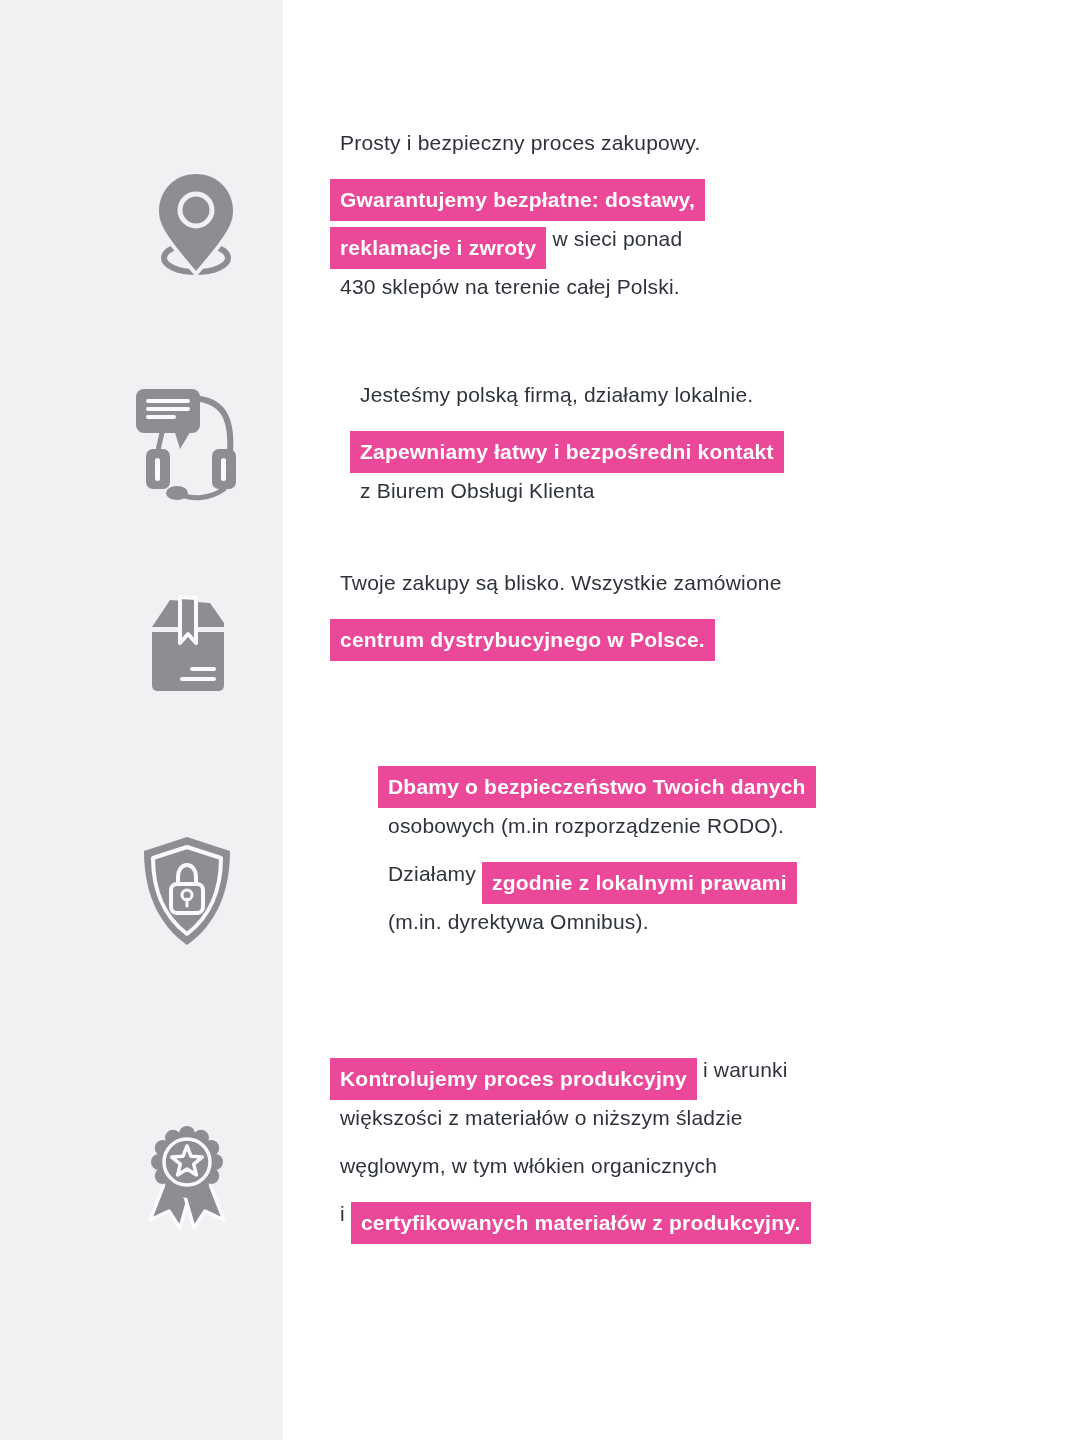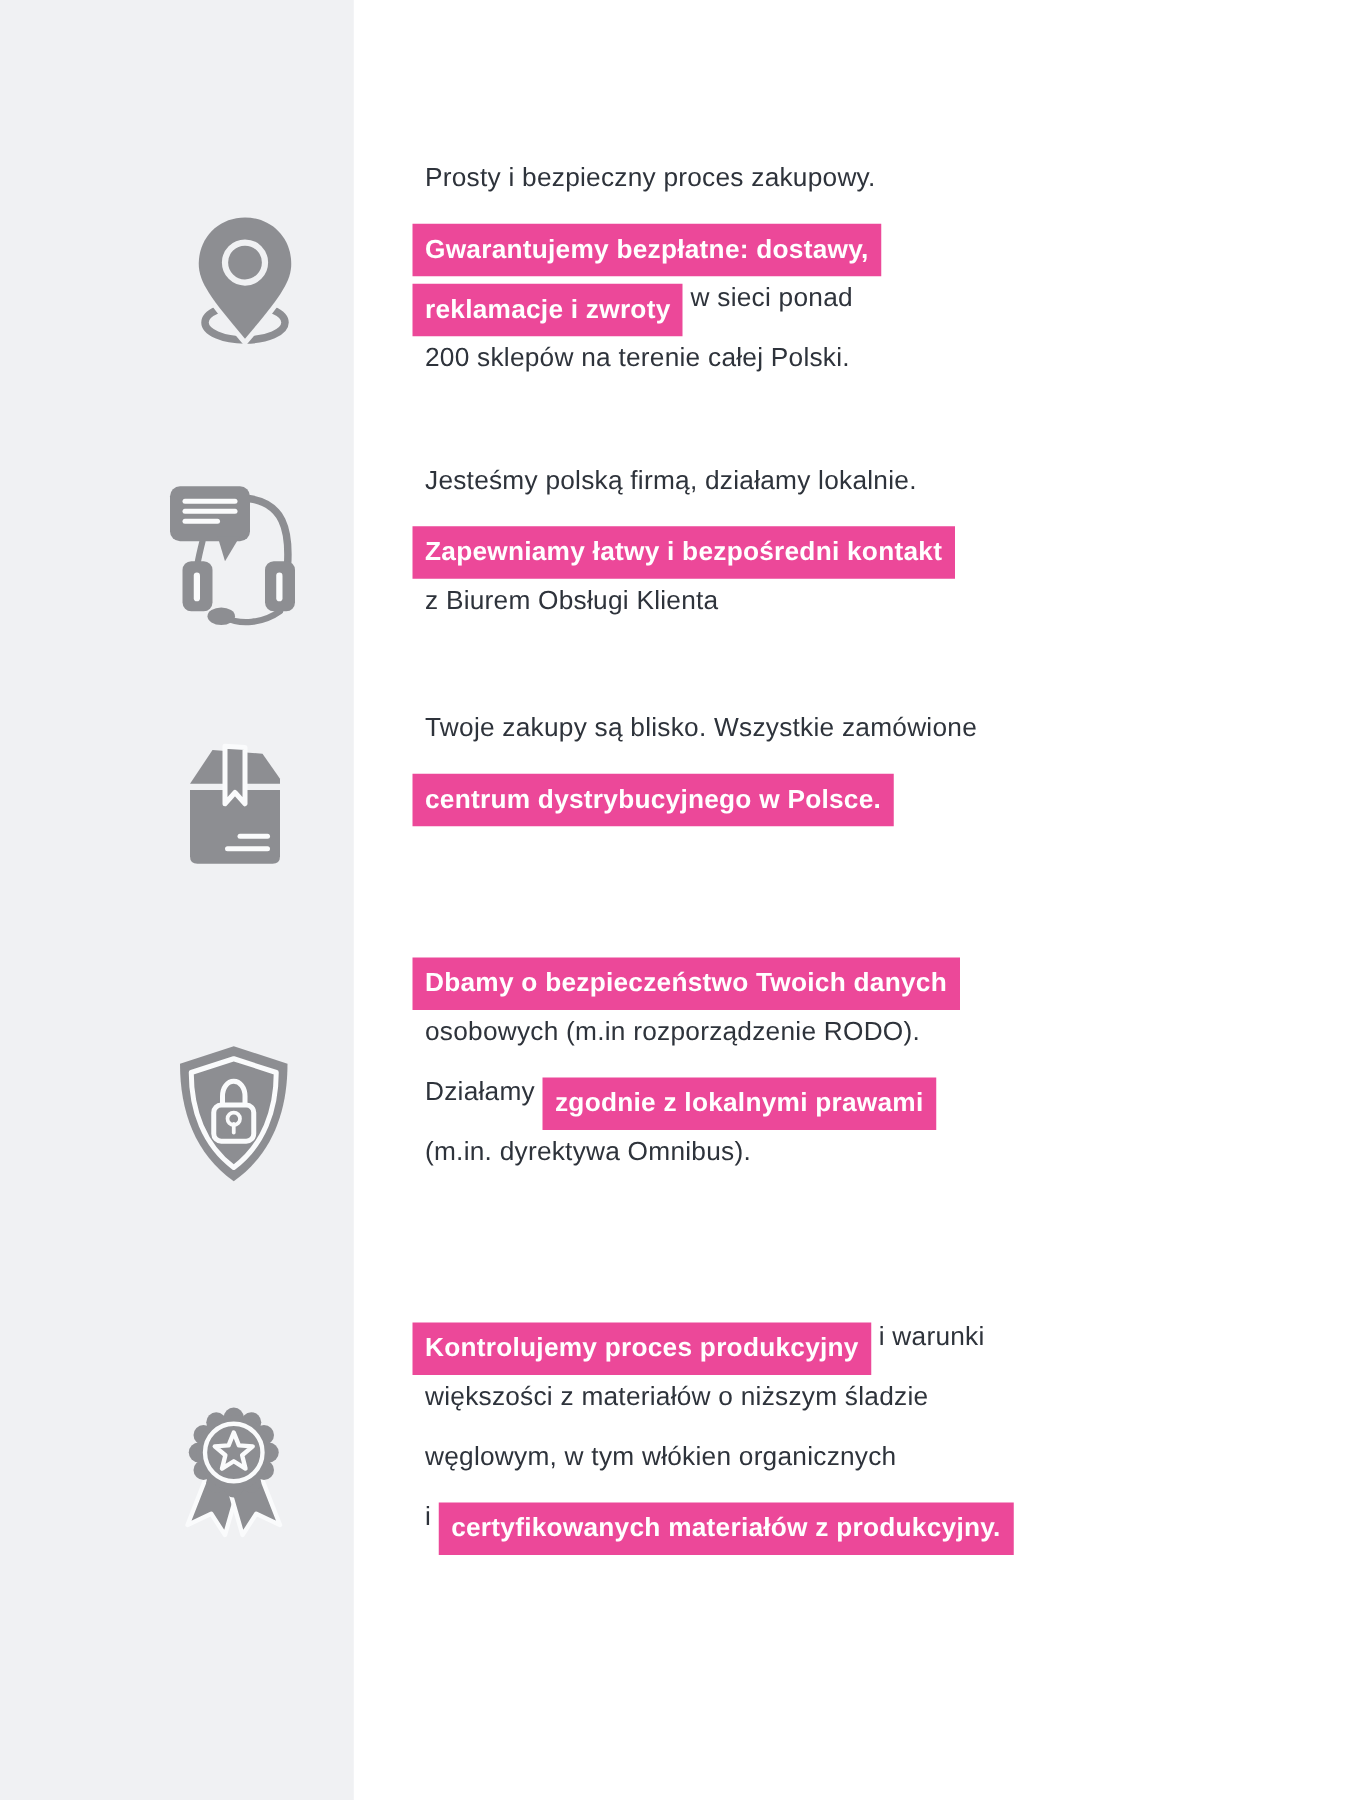--- a/index.html
+++ b/index.html
@@ -58,42 +58,42 @@
           <span class="seg">Prosty i bezpieczny proces zakupowy.</span>
         </div>
         <div class="line">
           <span class="seg hl">Gwarantujemy bezpłatne: dostawy,</span>
         </div>
         <div class="line">
           <span class="seg hl">reklamacje i zwroty</span>
           <span class="seg"> w sieci ponad</span>
         </div>
         <div class="line">
-          <span class="seg">200 sklepów na terenie całej Polski.</span>
+          <span class="seg">430 sklepów na terenie całej Polski.</span>
         </div>
       </div>
   </div>
 
   <div class="feature">
     <svg class="feature-icon" style="left:130px; top:383px;" width="110" height="118" viewBox="0 0 110 118">
       <path class="ic-stroke" d="M70,16 C96,20 102,40 100,70" stroke-width="6" stroke-linecap="round"></path>
       <path class="ic-stroke" d="M32,50 C30,58 29,62 28,68" stroke-width="5" stroke-linecap="round"></path>
       <path class="ic-stroke" d="M94,106 C80,116 62,117 50,111" stroke-width="5" stroke-linecap="round"></path>
       <ellipse class="ic" cx="47" cy="110" rx="11" ry="7"></ellipse>
       <rect class="ic" x="6" y="6" width="64" height="44" rx="8"></rect>
       <polygon class="ic" points="44,46 62,46 50,66"></polygon>
       <rect class="cut" x="16" y="16" width="44" height="4" rx="2"></rect>
       <rect class="cut" x="16" y="24" width="44" height="4" rx="2"></rect>
       <rect class="cut" x="16" y="32" width="30" height="4" rx="2"></rect>
       <rect class="ic" x="16" y="66" width="24" height="40" rx="7"></rect>
       <rect class="cut" x="25" y="75" width="5" height="23" rx="2.5"></rect>
       <rect class="ic" x="82" y="66" width="24" height="40" rx="7"></rect>
       <rect class="cut" x="91" y="75" width="5" height="23" rx="2.5"></rect>
     </svg>
-    <div class="feature-text" style="top:373px;">
+    <div class="feature-text" style="top:383px;margin-left:20px;">
         <div class="line">
           <span class="seg">Jesteśmy polską firmą, działamy lokalnie.</span>
         </div>
         <div class="line">
           <span class="seg hl">Zapewniamy łatwy i bezpośredni kontakt</span>
         </div>
         <div class="line">
           <span class="seg">z Biurem Obsługi Klienta</span>
         </div>
       </div>
@@ -119,21 +119,21 @@
 
   <div class="feature">
     <svg class="feature-icon" style="left:138px; top:833px;" width="98" height="118" viewBox="0 0 98 118">
       <path class="ic" d="M49,4 L92,18 C92,56 80,90 49,112 C18,90 6,56 6,18 Z"></path>
       <path class="cut-stroke" d="M49,14 L83,25 C83,55 73,83 49,101 C25,83 15,55 15,25 Z" stroke-width="4" stroke-linejoin="round"></path>
       <path class="cut-stroke" d="M40,52 L40,44 C40,37 44,32 49,32 C54,32 58,37 58,44 L58,52" stroke-width="4"></path>
       <rect class="cut-stroke" x="33" y="51" width="32" height="29" rx="6" stroke-width="4"></rect>
       <circle class="cut-stroke" cx="49" cy="62" r="5" stroke-width="3"></circle>
       <line x1="49" y1="66" x2="49" y2="73" stroke="#fafbfc" stroke-width="3" stroke-linecap="round"></line>
     </svg>
-    <div class="feature-text" style="top:766px;">
+    <div class="feature-text" style="top:766px;margin-left:48px;">
         <div class="line">
           <span class="seg hl">Dbamy o bezpieczeństwo Twoich danych</span>
         </div>
         <div class="line">
           <span class="seg">osobowych (m.in rozporządzenie RODO).</span>
         </div>
         <div class="line">
           <span class="seg">Działamy </span>
           <span class="seg hl">zgodnie z lokalnymi prawami</span>
         </div>

